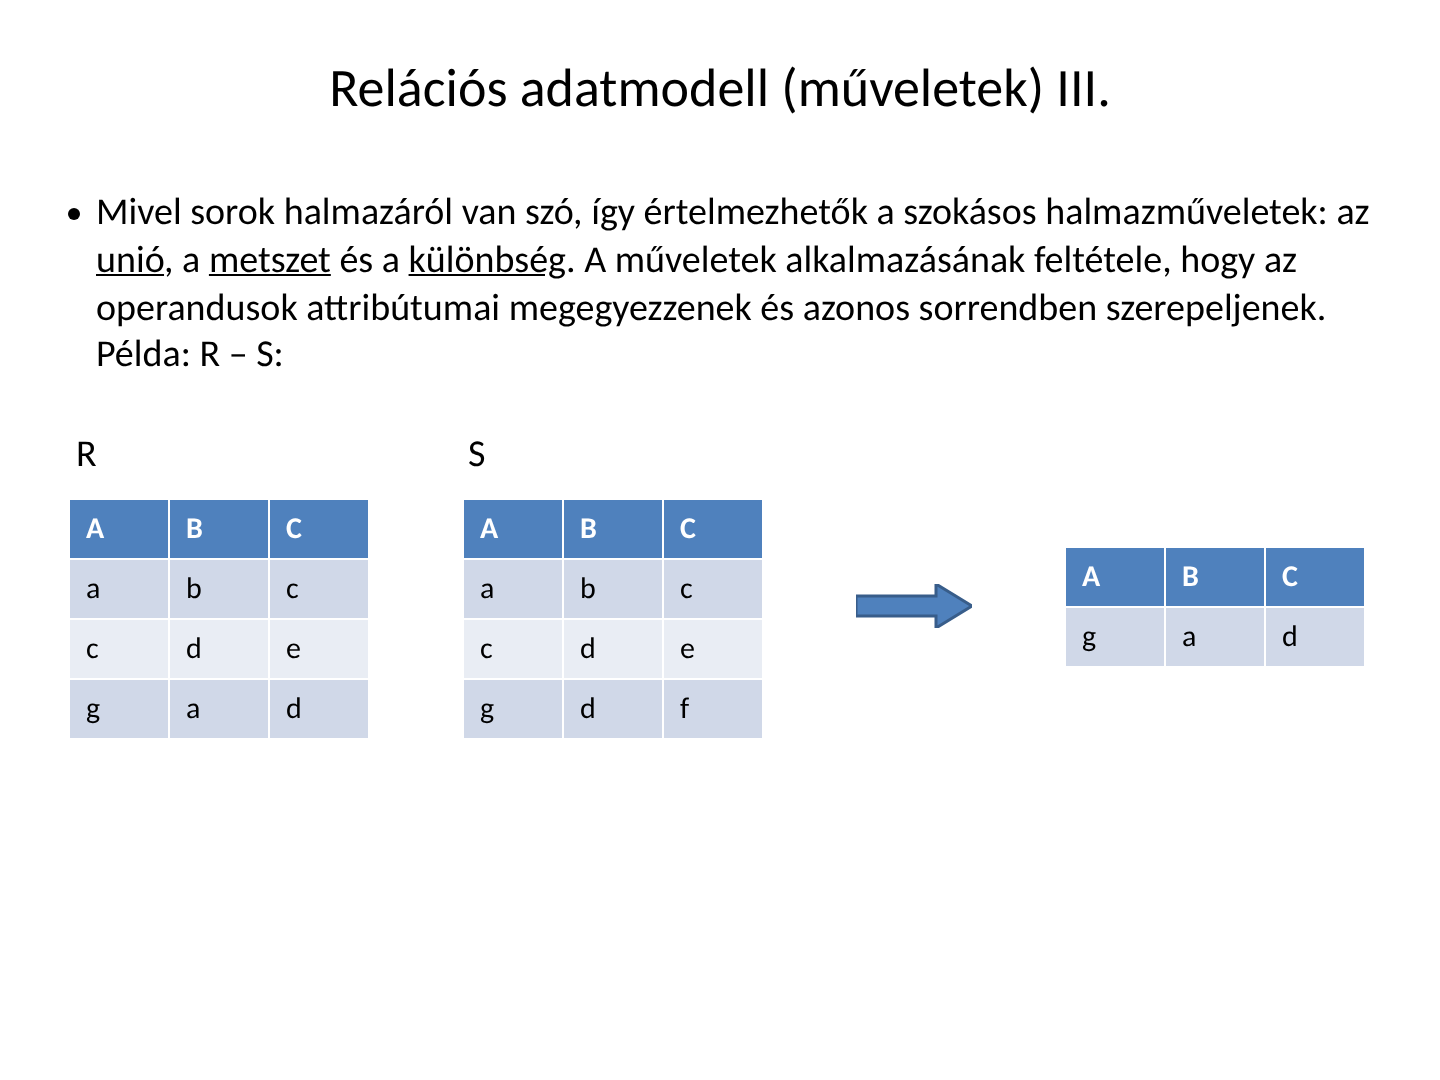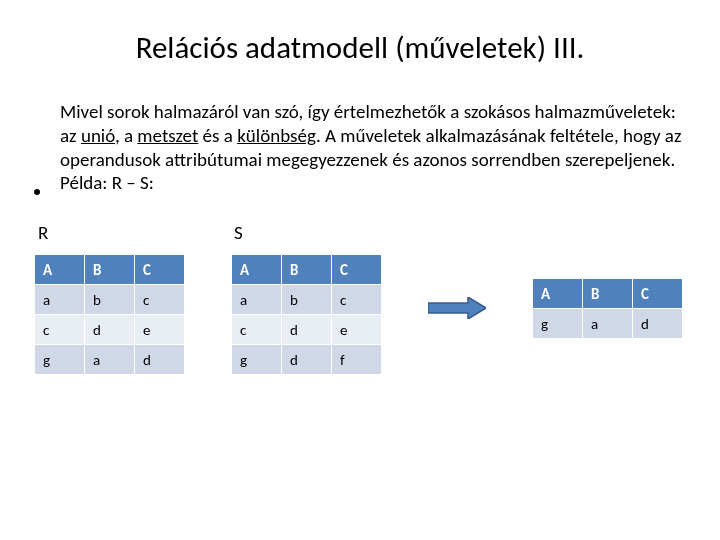--- a/index.html
+++ b/index.html
@@ -8,28 +8,28 @@
     height: 540px;
     background: #ffffff;
     font-family: Calibri, Arial, sans-serif;
     color: #000;
     position: relative;
     overflow: hidden;
     padding: 24px 34px;
   }
   .title {
     text-align: center;
-    font-size: 31px;
+    font-size: 27px;
     font-weight: 400;
     margin: 4px 0 34px 0;
   }
   .bullet-row {
     display: flex;
-    align-items: flex-end;
-    gap: 20px;
+    align-items: flex-start;
+    gap: 8px;
     margin-bottom: 26px;
   }
   .bullet {
     flex: 0 0 auto;
     width: 6px;
     height: 6px;
     background: #000;
     border-radius: 50%;
     margin-top: 9px;
   }

